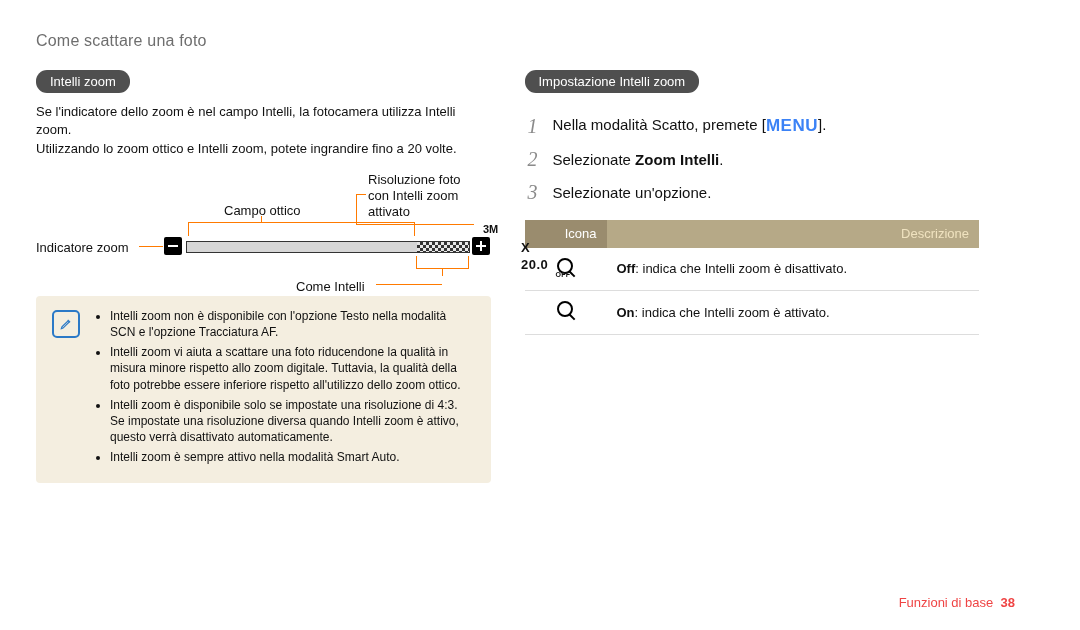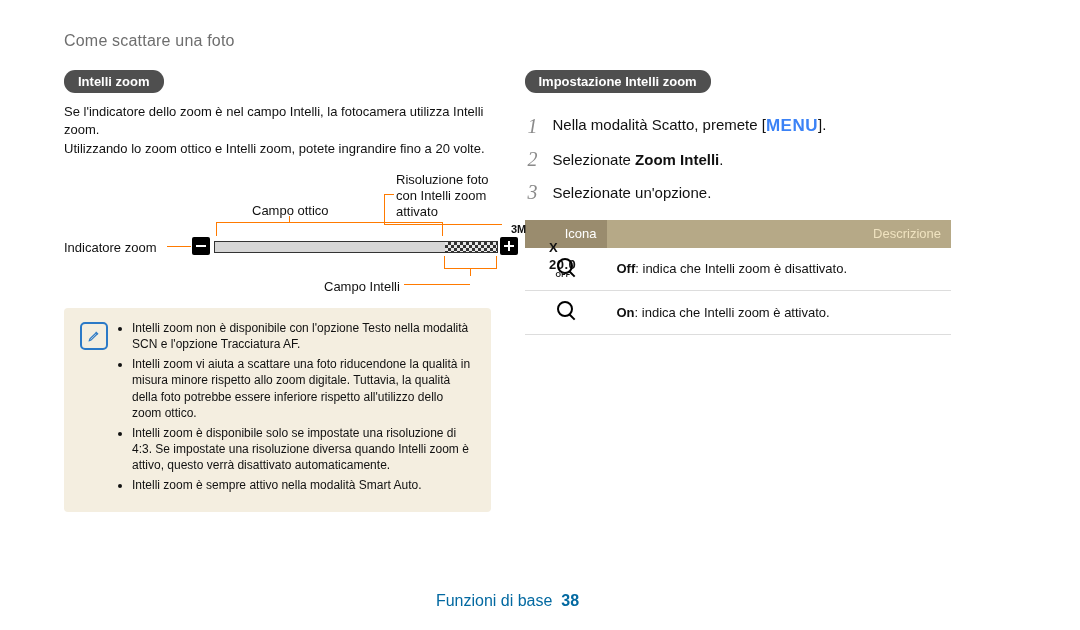--- a/index.html
+++ b/index.html
@@ -1,59 +1,59 @@
 <!DOCTYPE html>
 <html><head>
 <meta charset="utf-8">
 <style>
   html,body{margin:0;padding:0;background:#fff;color:#111;font-family:"Segoe UI","Helvetica Neue",Arial,sans-serif;font-size:13px;line-height:1.35}
-  .page{width:1015px;height:630px;position:relative;box-sizing:border-box;padding:30px 64px 0}
+  .page{width:1015px;height:630px;position:relative;box-sizing:border-box;padding:30px 36px 0}
   .title{font-size:16px;color:#6e6e6e;font-weight:400;letter-spacing:.2px;margin:0 0 18px}
   .cols{display:flex;gap:34px}
   .col{flex:1;min-width:0}
-  .pill{display:inline-block;background:#4f4f4f;color:#fff;font-size:13px;font-weight:700;padding:3px 14px;border-radius:11px;margin-bottom:10px}
+  .pill{display:inline-block;background:#4f4f4f;color:#fff;font-size:13px;font-weight:400;padding:3px 14px;border-radius:11px;margin-bottom:10px}
   .para{font-size:13px;margin:0 0 2px}
   .para+.para{margin-top:0}
   .diagram{position:relative;height:108px;margin-top:28px}
   .dlabel{position:absolute;font-size:13px;color:#111}
   .bar{position:absolute;left:150px;top:55px;width:282px;height:10px;border:1px solid #333;background:#d6d6d6}
   .bar .intelli{position:absolute;right:0;top:0;bottom:0;width:52px;
     background:repeating-conic-gradient(#333 0 25%,#e6e6e6 0 50%) 0 0/6px 6px}
   .sq{position:absolute;top:51px;width:18px;height:18px;background:#000;border-radius:2px}
   .sq.minus{left:128px}
   .sq.plus{left:436px}
   .sq i{display:block;position:absolute;background:#fff}
   .minus i{left:4px;right:4px;top:8px;height:2px}
   .plus i.h{left:4px;right:4px;top:8px;height:2px}
   .plus i.v{top:4px;bottom:4px;left:8px;width:2px}
   .zoomval{position:absolute;left:485px;top:53px;font-weight:800;font-size:13px;letter-spacing:.5px}
   .resmark{position:absolute;left:447px;top:36px;font-weight:800;font-size:11px}
   .ol{position:absolute;background:#ff7a00;height:1px}
   .ov{position:absolute;background:#ff7a00;width:1px}
-  .note{display:flex;gap:10px;background:#f4eee0;border-radius:4px;padding:12px 16px 14px;margin-top:14px}
+  .note{display:flex;gap:16px;background:#f4eee0;border-radius:4px;padding:12px 16px 14px;margin-top:2px}
   .note .icon{flex:0 0 24px;height:24px;border:2px solid #2b79c7;border-radius:5px;display:flex;align-items:center;justify-content:center;margin-top:2px}
   .note .icon svg{width:14px;height:14px}
   .note ul{margin:0;padding-left:14px;font-size:12px}
   .note li{margin:0 0 4px}
   .steps{list-style:none;margin:10px 0 14px;padding:0}
   .steps li{display:flex;align-items:center;gap:12px;font-size:15px;margin:6px 0}
   .steps .num{font-family:Georgia,"Times New Roman",serif;font-style:italic;font-size:20px;color:#8a8a8a;width:16px;text-align:center}
   .menu{display:inline-block;font-weight:800;letter-spacing:.5px;border:0;background:transparent;color:#3b82f6;font-size:17px;vertical-align:-1px}
   table.opts{width:100%;border-collapse:collapse;font-size:13px}
   table.opts th{color:#fff;font-weight:400;text-align:right;padding:5px 10px}
   table.opts th.c1{background:#9a8c6e;width:62px}
   table.opts th.c2{background:#b6a987}
   table.opts th span{color:#f0e3c0}
   table.opts td{border-bottom:1px solid #ddd;padding:8px 10px;vertical-align:middle}
   table.opts td.iconcell{text-align:center;width:62px}
   .mag{display:inline-block;position:relative;width:22px;height:22px}
   .mag .ring{position:absolute;left:2px;top:2px;width:12px;height:12px;border:2px solid #000;border-radius:50%}
   .mag .handle{position:absolute;left:14px;top:14px;width:8px;height:2px;background:#000;transform:rotate(45deg);transform-origin:left center}
   .off{position:absolute;left:1px;bottom:-2px;font-size:7px;font-weight:800;letter-spacing:.3px}
-  .footer{position:absolute;left:0;right:0;bottom:18px;text-align:center;font-size:16px;color:#0369a1}
+  .footer{position:absolute;left:0;right:0;bottom:18px;text-align:right;font-size:13px;color:#ef4444}
   .footer .pg{font-weight:700}
 </style>
 </head>
 <body>
 
 <div class="page">
   <h2 class="title">Come scattare una foto</h2>
 
   <div class="cols">
 
@@ -95,21 +95,21 @@
         <span class="sq plus">
             <i class="h"></i>
             <i class="v"></i>
           </span>
         <span class="zoomval">X 20.0</span>
 
         <span class="ov" style="left:380px;top:70px;height:12px"></span>
         <span class="ov" style="left:432px;top:70px;height:12px"></span>
         <span class="ol" style="left:380px;top:82px;width:53px"></span>
         <span class="ov" style="left:406px;top:82px;height:8px"></span>
-        <span class="dlabel" style="left:260px;top:92px">Campo Intelli</span>
+        <span class="dlabel" style="left:260px;top:92px">Come Intelli</span>
         <span class="ol" style="left:340px;top:98px;width:66px"></span>
       </div>
 
       
       <div class="note">
         <div class="icon">
           <svg viewBox="0 0 24 24">
               <path fill="none" stroke="#2b79c7" stroke-width="2" d="M4 20l3-1 11-11-2-2L5 17l-1 3zM15 5l4 4"></path>
             </svg>
         </div>

